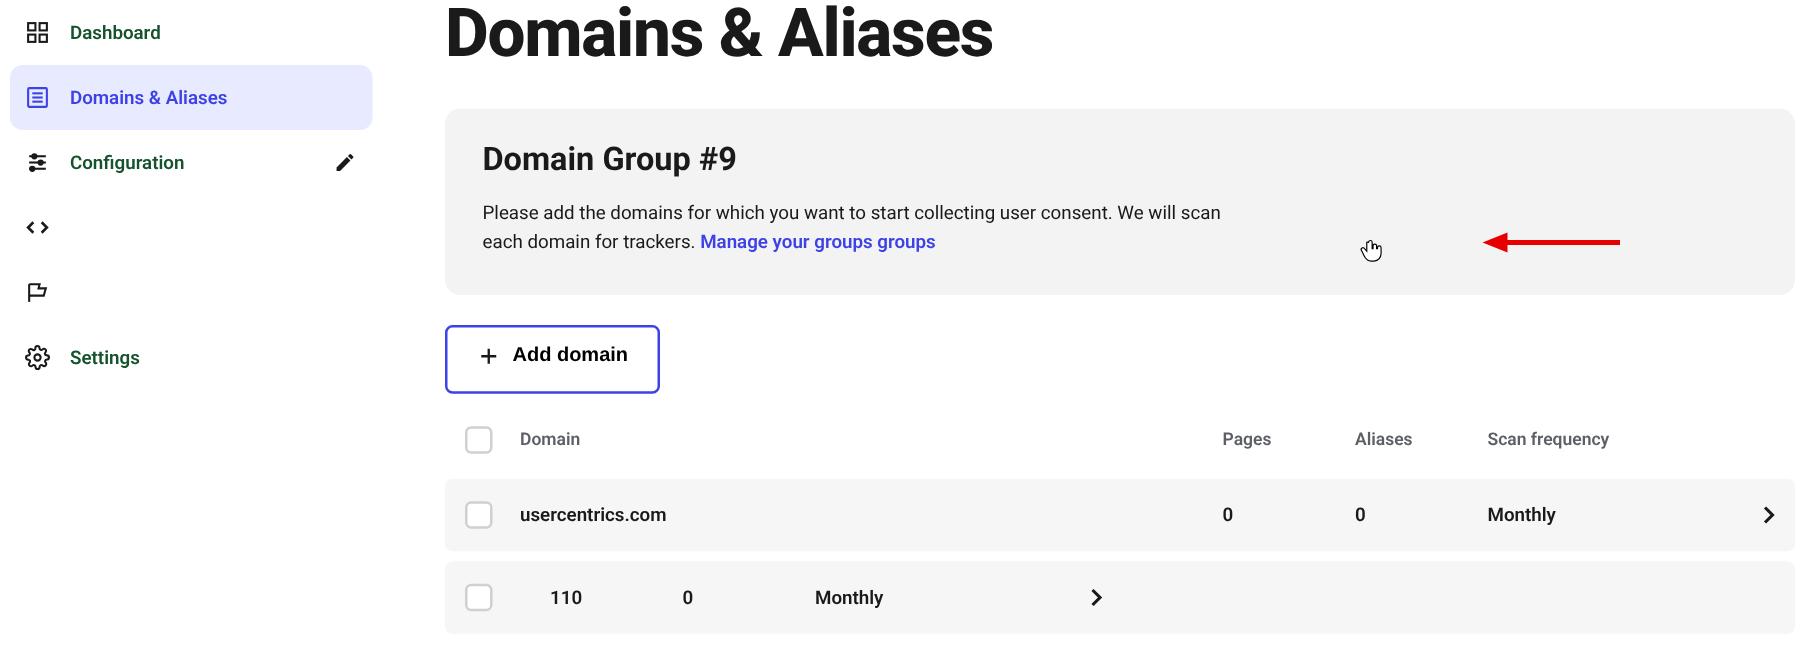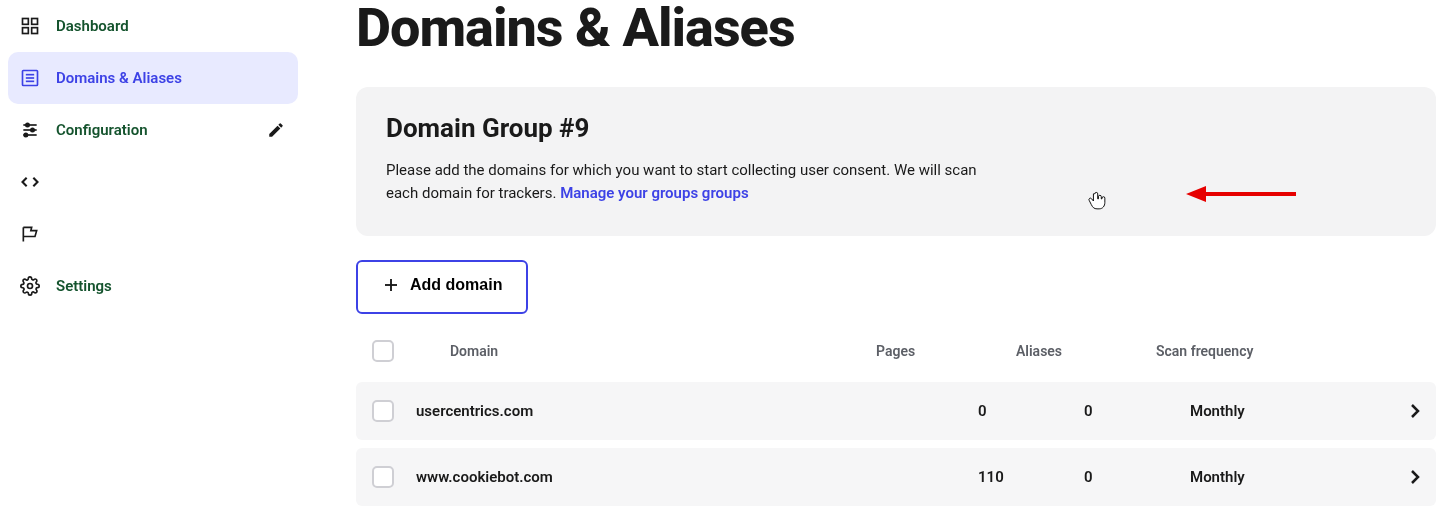--- a/index.html
+++ b/index.html
@@ -16,21 +16,21 @@
     .page-title { font-size: 54px; font-weight: 800; letter-spacing: -1px; margin-top: -4px; }
     .card { background: #f3f3f4; border-radius: 12px; padding: 26px 30px 30px 30px; margin-top: 28px; position: relative; width: 1080px; }
     .card-title { font-size: 26px; font-weight: 700; }
     .card-desc { font-size: 15px; margin-top: 16px; max-width: 620px; line-height: 1.55; }
     .card-desc a { color: #3d42e6; font-weight: 600; text-decoration: none; }
     .arrow-annot { position: absolute; left: 830px; top: 98px; pointer-events: none; }
     .add-btn { display: inline-flex; align-items: flex-start; gap: 10px; border: 2px solid #3d42e6; border-radius: 6px; padding: 14px 24px; font-weight: 700; font-size: 16px; margin-top: 24px; cursor: pointer; background: #fff; }
     .add-btn svg { color: #1a1a1a; }
     .tbl { width: 1080px; margin-top: 14px; }
     .row { display: flex; align-items: center; padding: 12px 16px; font-size: 14px; }
-    .row.header { color: #5c5f66; font-weight: 600; background: transparent; gap: 34px; }
+    .row.header { color: #5c5f66; font-weight: 600; background: transparent; }
     .row.data { background: #f6f6f7; margin-top: 8px; border-radius: 6px; font-weight: 600; font-size: 15px; color: #1a1a1a; height: 58px; }
     .cell.check { width: 44px; flex-shrink: 0; }
     .cbx { width: 22px; height: 22px; border: 2px solid #cfcfd4; border-radius: 5px; background: #fff; display: block; }
     .cell.domain { flex: 1; }
     .cell.pages { width: 106px; flex-shrink: 0; margin-left: 24px; }
     .cell.aliases { width: 106px; flex-shrink: 0; }
     .cell.freq { width: 200px; flex-shrink: 0; }
     .cell.chev { width: 30px; flex-shrink: 0; display: flex; justify-content: flex-end; }
     .pager { display: flex; gap: 24px; justify-content: flex-end; width: 1080px; padding: 20px 6px 0 0; color: #c4c6cc; }
     .hand-cursor { position: absolute; left: 732px; top: 104px; pointer-events: none; }
@@ -163,21 +163,20 @@
           <svg width="10" height="16" viewBox="0 0 10 16" fill="none" stroke="#1a1a1a" stroke-width="2.5">
               <polyline points="2 2 8 8 2 14"></polyline>
             </svg>
         </div>
       </div>
 
       <div class="row data">
         <div class="cell check">
             <span class="cbx"></span>
           </div>
-        <div class="cell domain">www.cookiebot.com</div>
         <div class="cell pages">110</div>
         <div class="cell aliases">0</div>
         <div class="cell freq">Monthly</div>
         <div class="cell chev">
           <svg width="10" height="16" viewBox="0 0 10 16" fill="none" stroke="#1a1a1a" stroke-width="2.5">
               <polyline points="2 2 8 8 2 14"></polyline>
             </svg>
         </div>
       </div>
     </div>

